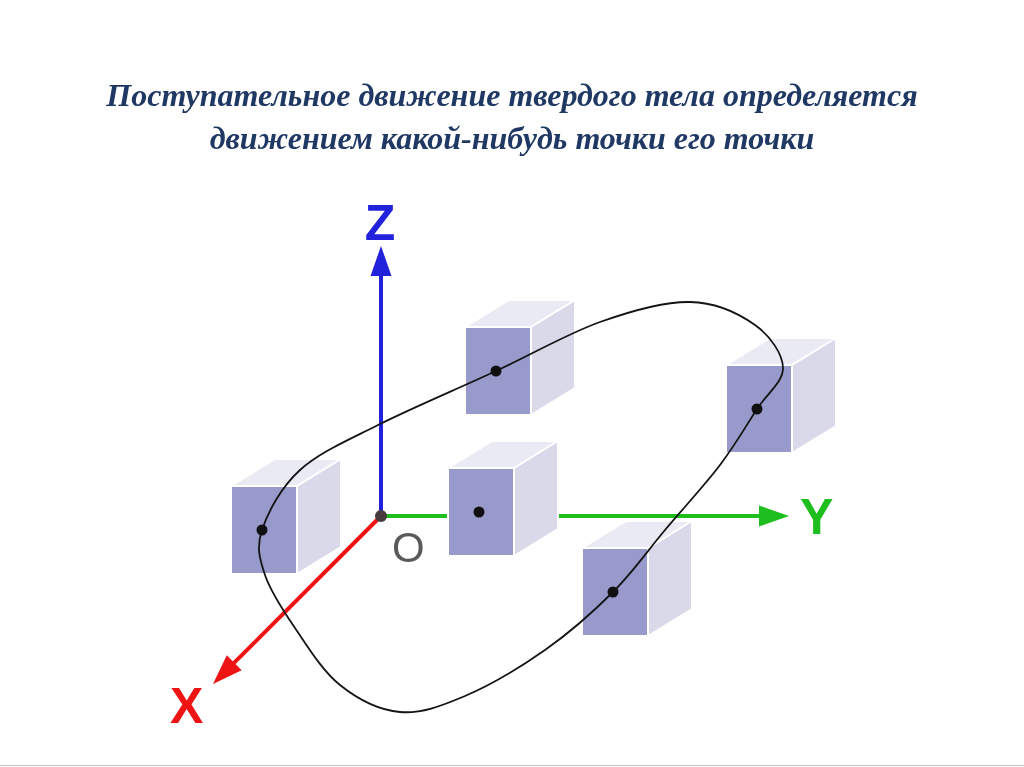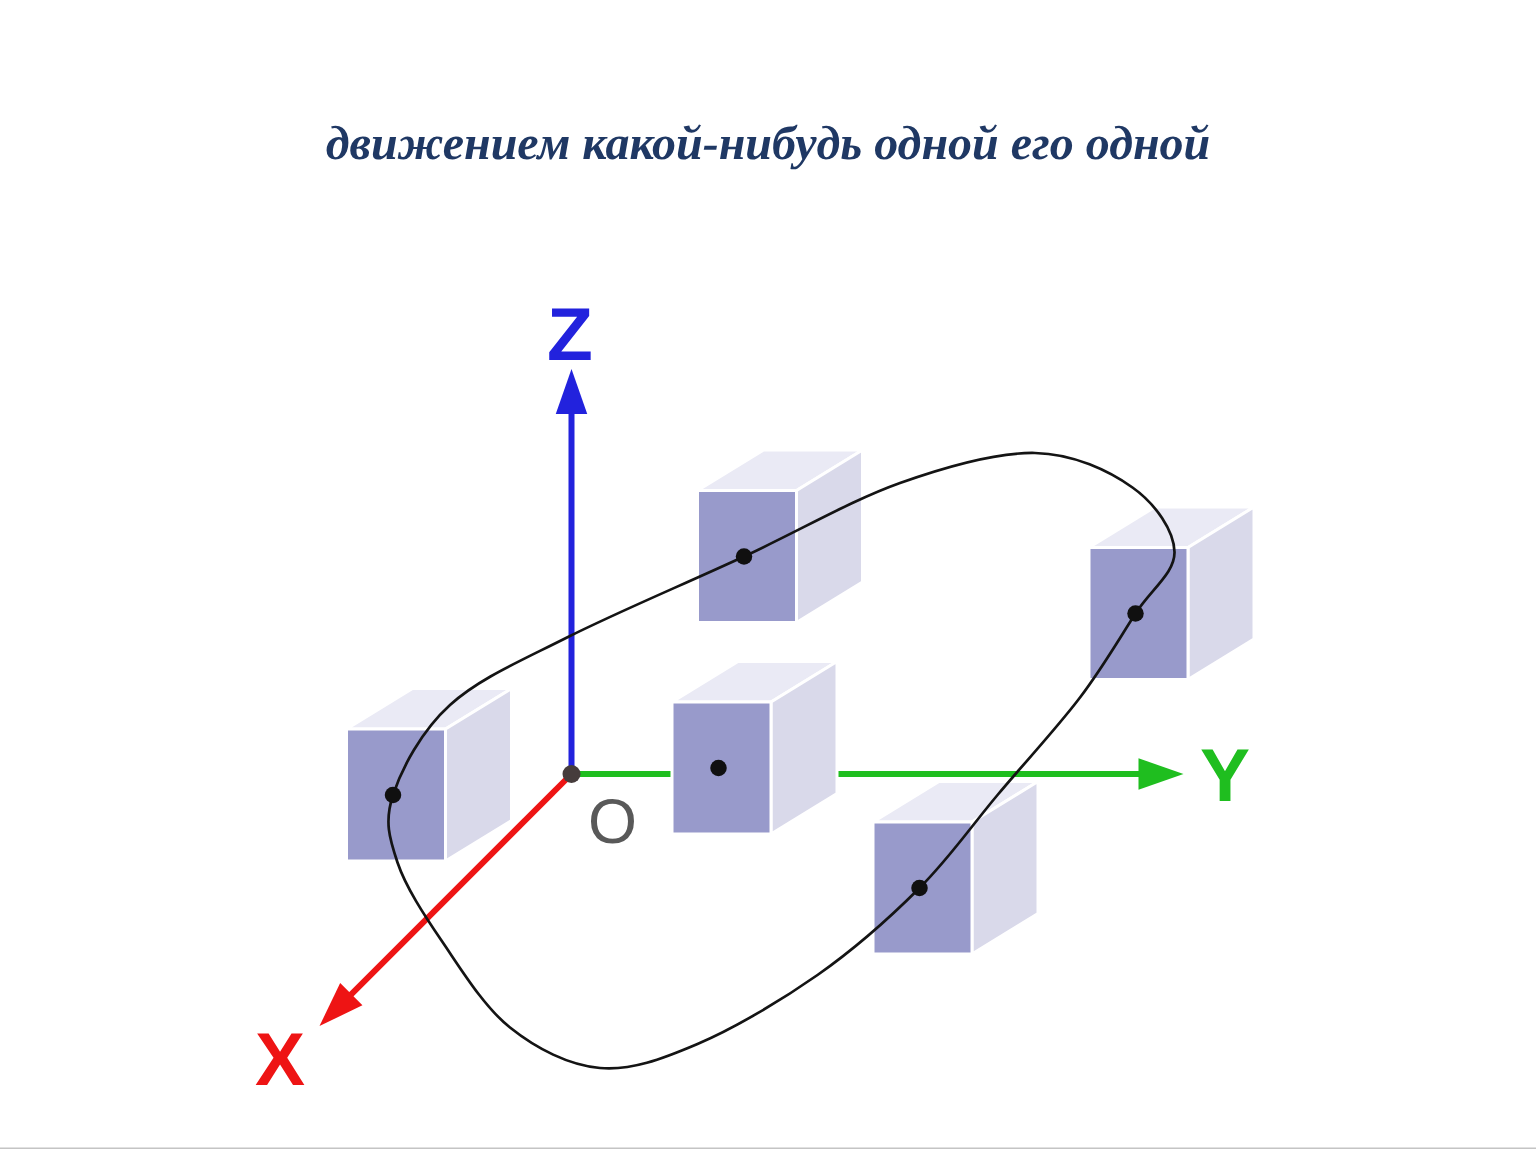--- a/index.html
+++ b/index.html
@@ -18,21 +18,22 @@
   svg text{font-family:"Liberation Sans",sans-serif;}
   .slide-edge{
     position:absolute;left:0;right:0;bottom:1px;height:1px;
     background:#c4c4c4;
   }
 </style>
 </head>
 <body>
 
 <div class="title">
-  <div>движением какой-нибудь одной его одной</div>
+  <div>Поступательное движение твердого тела определяется</div>
+  <div>движением какой-нибудь точки его точки</div>
 </div>
 
 <svg id="diagram" width="1024" height="767" viewBox="0 0 1024 767">
     <line x1="381" y1="516" x2="381" y2="274" stroke="#2222dd" stroke-width="4"></line>
     <polygon points="381,246 391.5,276 370.5,276" fill="#2222dd"></polygon>
     <text x="380" y="240" fill="#2222dd" font-size="50" font-weight="600" text-anchor="middle">Z</text>
     <line x1="381" y1="516" x2="761" y2="516" stroke="#1fbe1f" stroke-width="4"></line>
     <polygon points="789,516 759,526.5 759,505.5" fill="#1fbe1f"></polygon>
     <text x="800" y="534" fill="#1fbe1f" font-size="50" font-weight="600" text-anchor="start">Y</text>
     <line x1="381" y1="516" x2="232.79898987322332" y2="664.2010101267767" stroke="#ee1414" stroke-width="4"></line>

